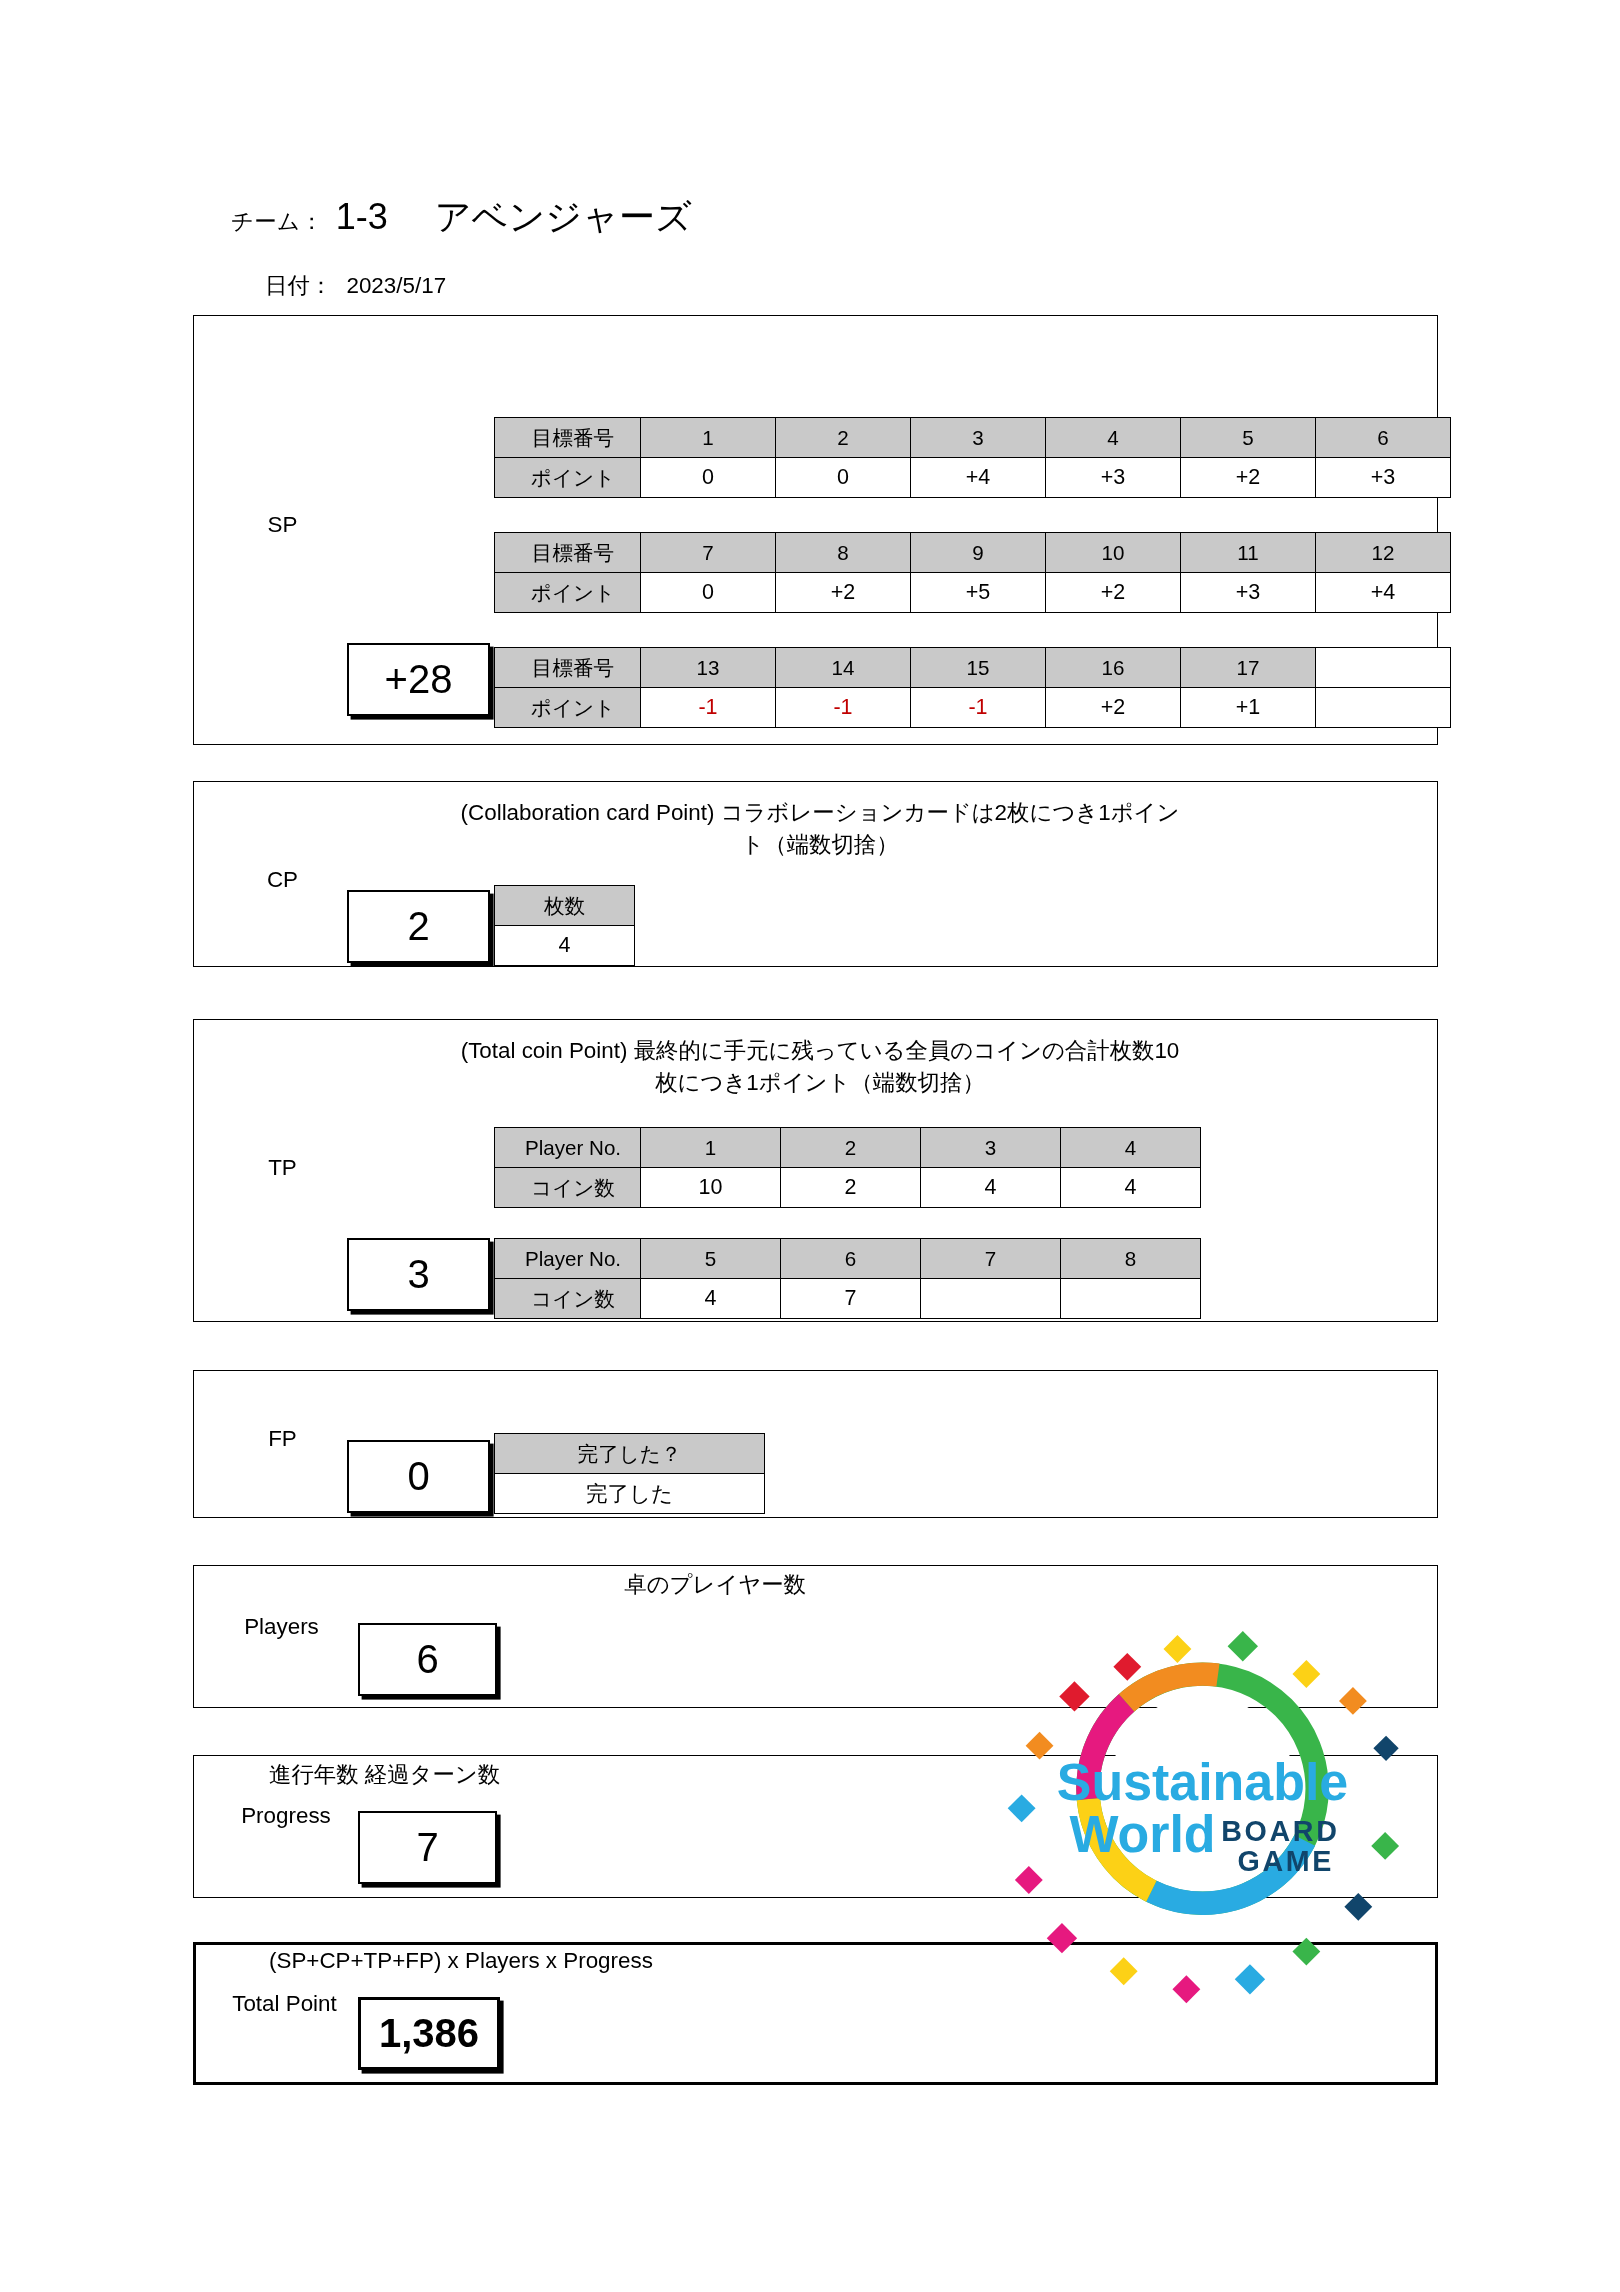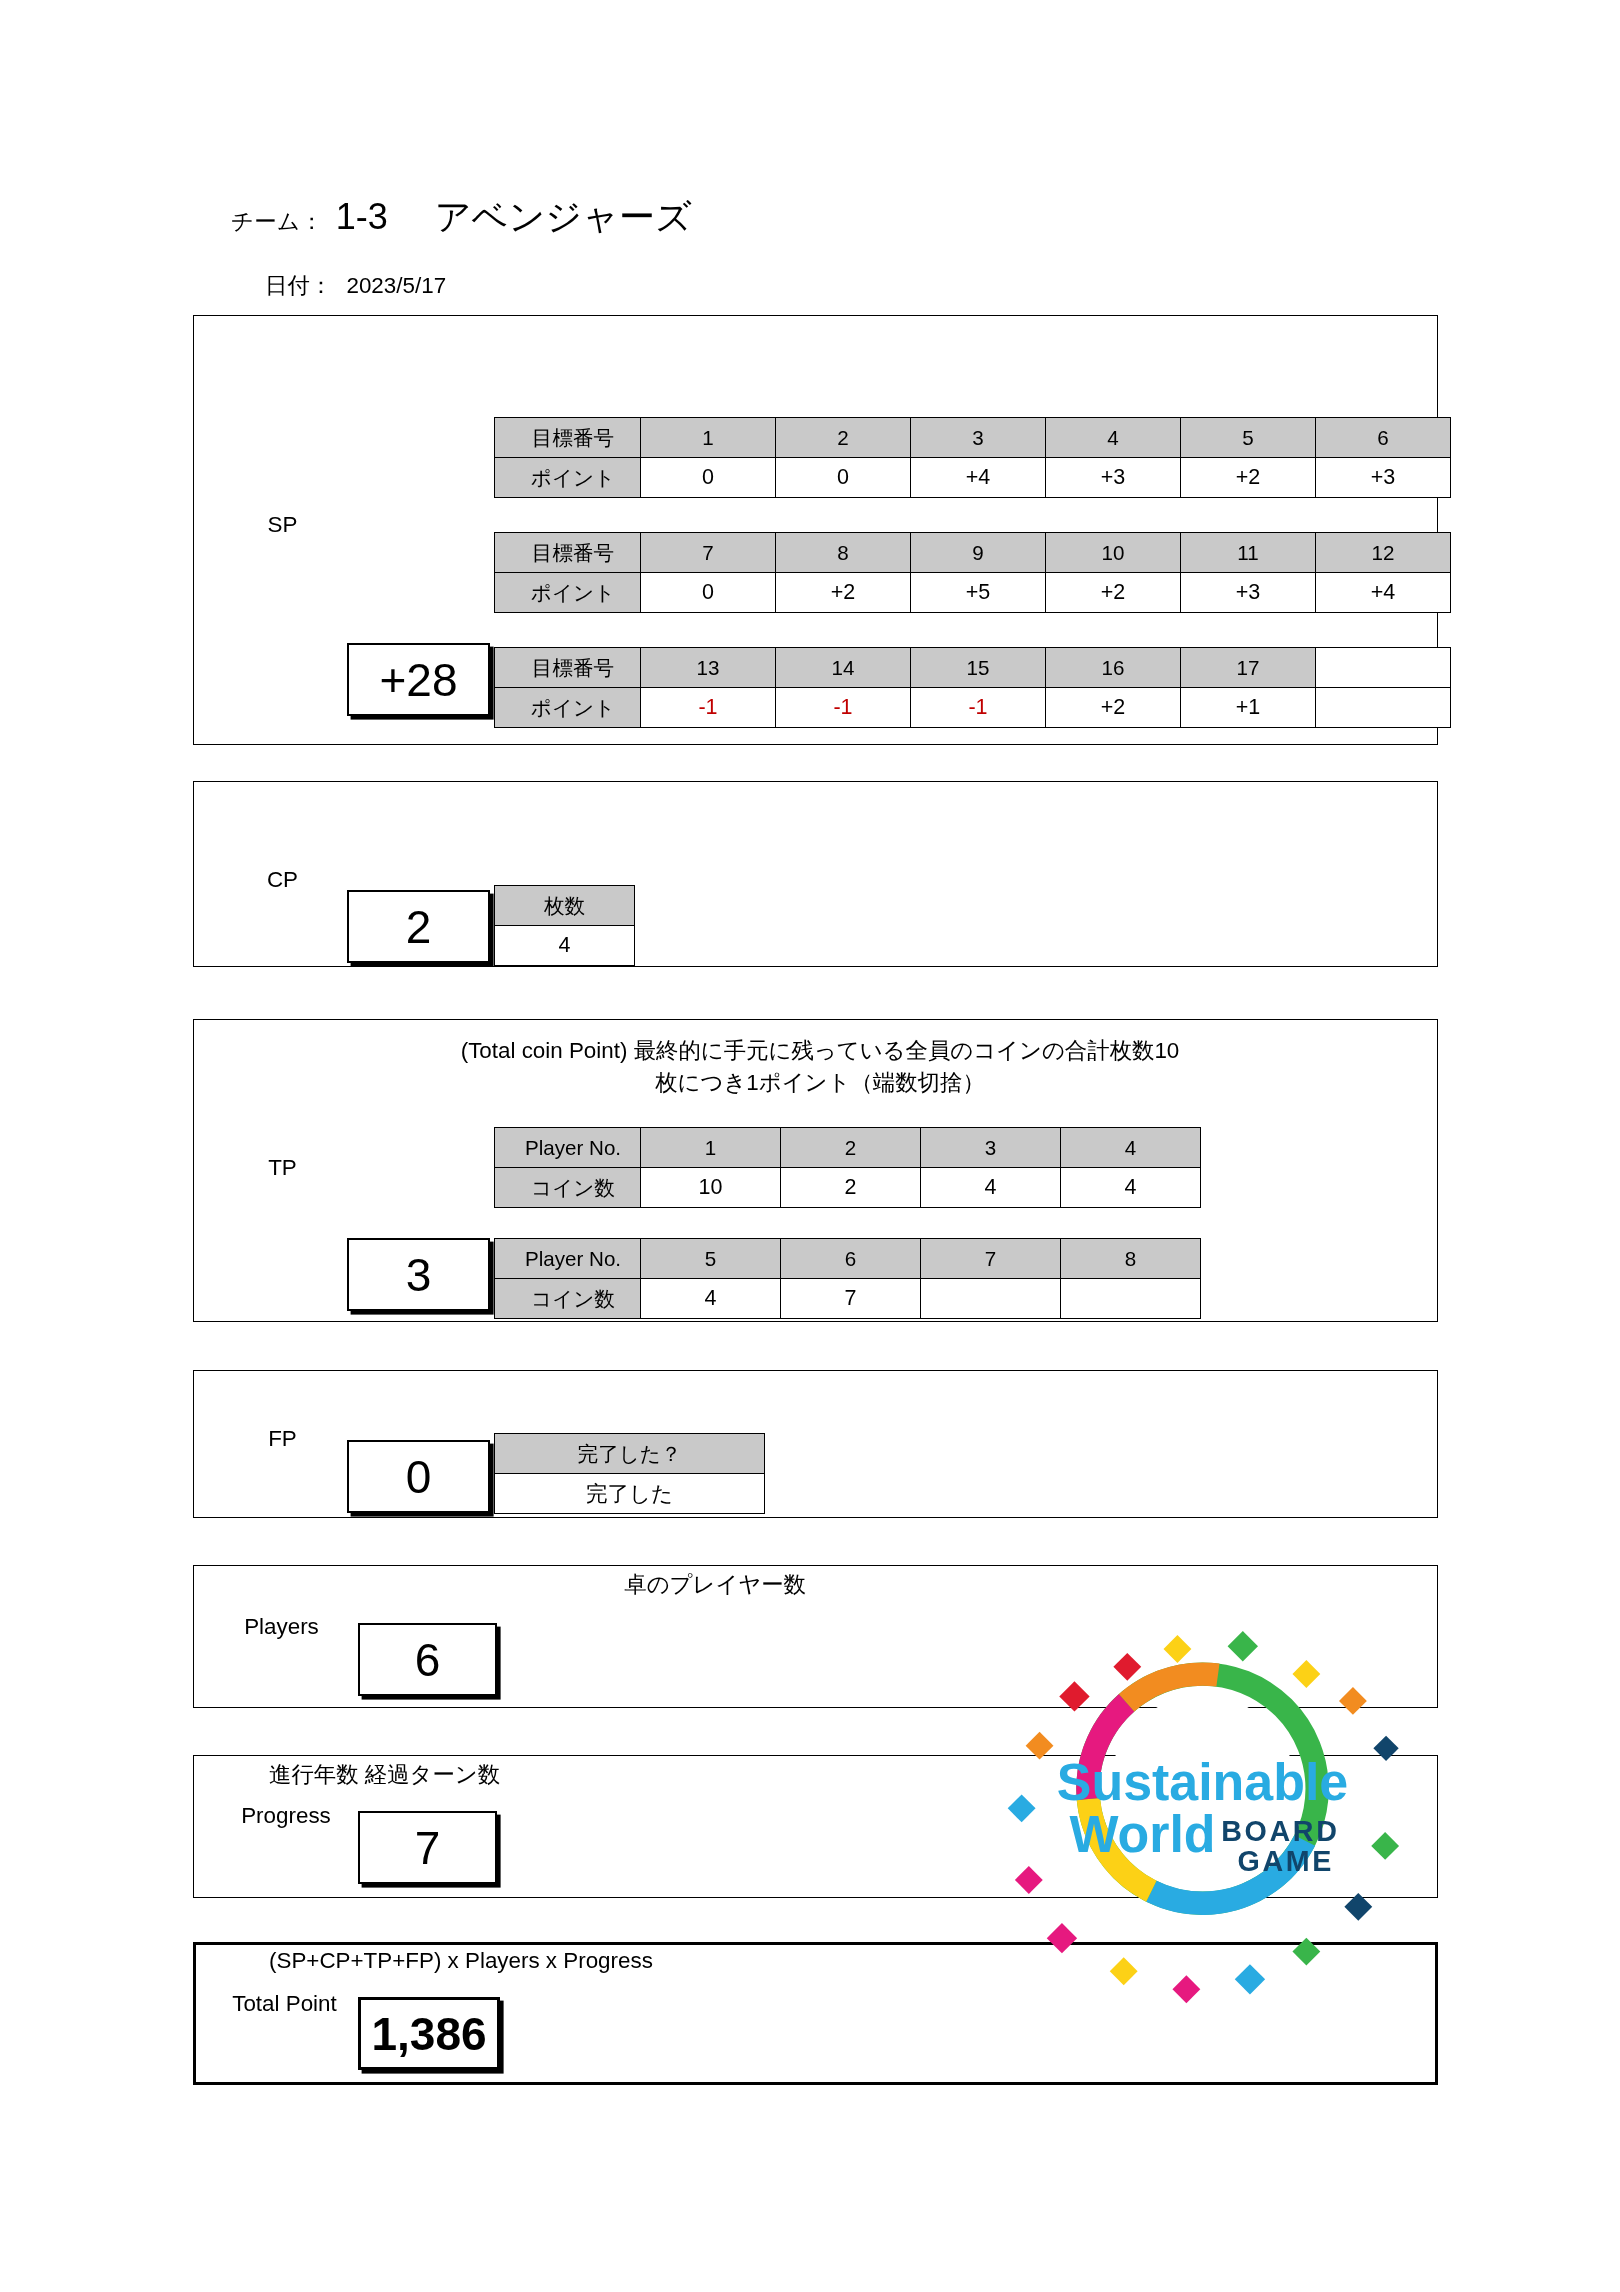--- a/index.html
+++ b/index.html
@@ -70,21 +70,21 @@
   }
 
   
   .bigbox {
     position: absolute;
     border: 2.7px solid #000;
     box-sizing: border-box;
     display: flex;
     align-items: center;
     justify-content: center;
-    font-size: 46px;
+    font-size: 40px;
     background: #fff;
     box-shadow: 3.6px 3.6px 0 0 #000;
   }
   .bigbox.bold {
     border-width: 3.6px;
     font-weight: bold;
   }
 
   
   table.grid {
@@ -211,20 +211,24 @@
       <td class="neg">-1</td>
       <td class="neg">-1</td>
       <td>+2</td>
       <td>+1</td>
       <td class="blank"></td>
     </tr>
   </tbody>
     </table>
 
   <div class="section" style="left:193px; top:781px; width:1245px; height:186px;">
+  </div>
+  <div class="sec-note" style="left:269px; top:797px; width:1102px;">
+    <div class="nowrap">(Collaboration card Point) コラボレーションカードは2枚につき1ポイン</div>
+    <div class="nowrap">ト（端数切捨）</div>
   </div>
   <div class="sec-label" style="left:233px; top:867px; width:99px;">
     <span>CP</span>
   </div>
   <div class="bigbox" style="left:347px; top:890px; width:143px; height:73px;">
     <span>2</span>
   </div>
   <table class="grid" style="left:494px; top:885px;">
     <tbody>
         <tr>

